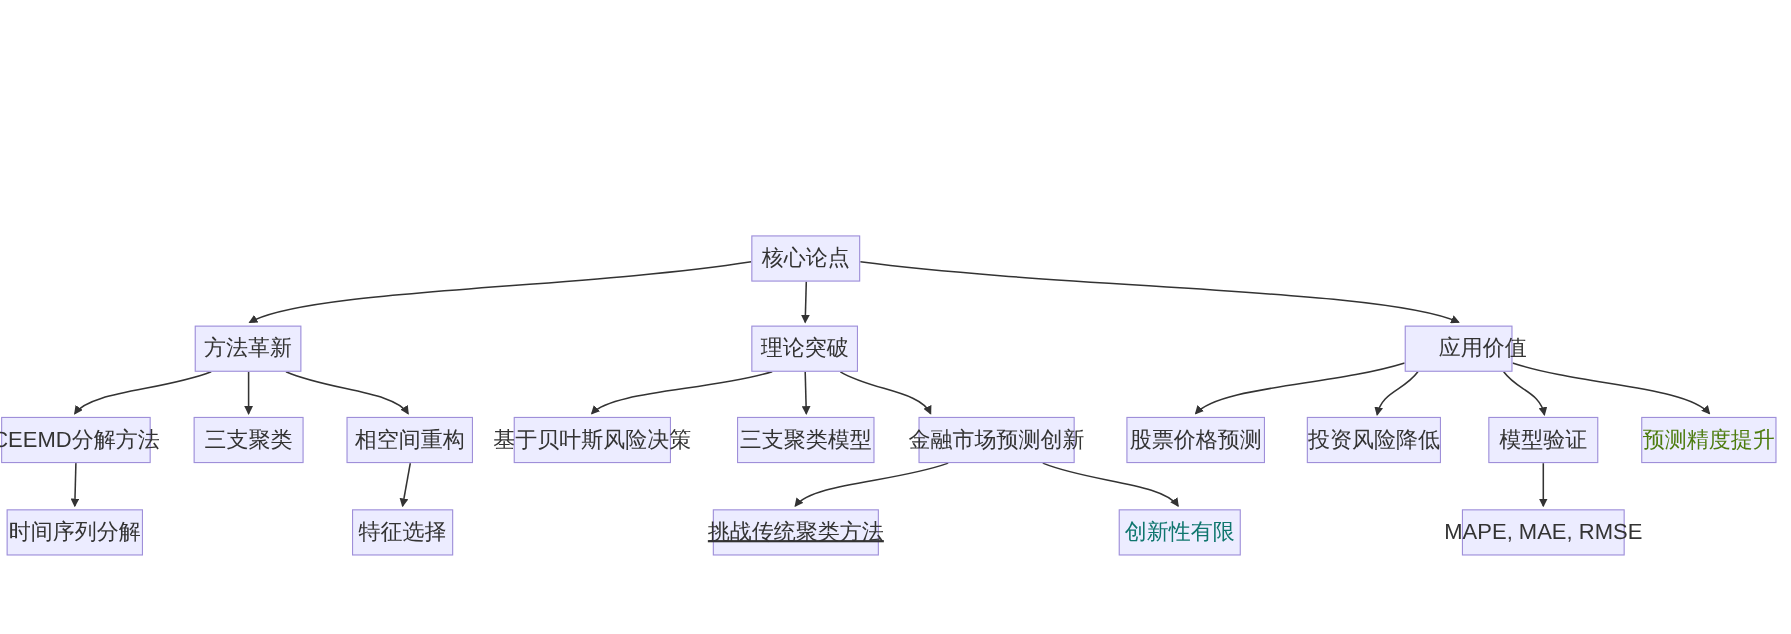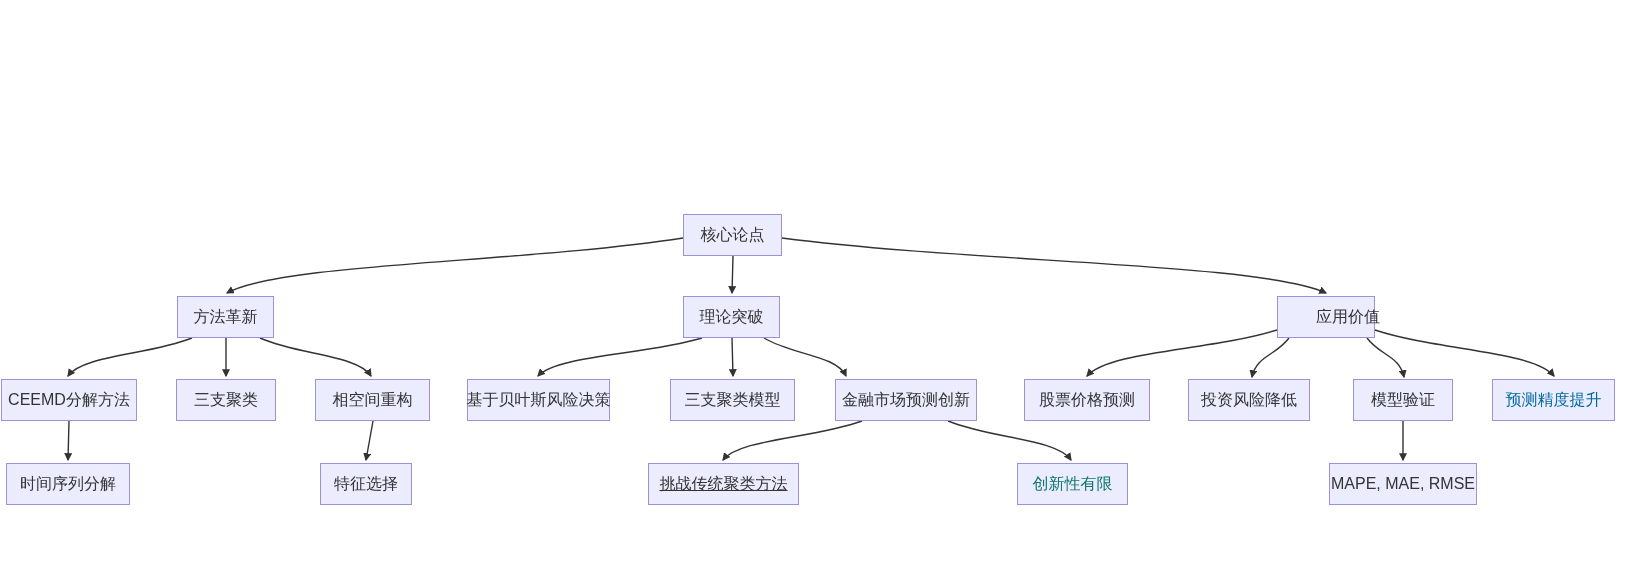--- a/index.html
+++ b/index.html
@@ -29,21 +29,21 @@
   }
   .node {
     position: absolute;
     box-sizing: border-box;
     display: flex;
     align-items: center;
     justify-content: center;
     background: #ECECFF;
     border: 1px solid #9f8fd9;
     color: #333333;
-    font-size: 16px;
+    font-size: 20px;
     line-height: 1;
     white-space: nowrap;
     text-align: center;
   }
   .edge {
     fill: none;
     stroke: #333333;
     stroke-width: 1.4;
   }
 </style>
@@ -109,21 +109,21 @@
       </div>
       <div class="node" style="left: 1024px; top: 379px; width: 126px; height: 42px; background: rgb(236, 236, 255); border-color: rgb(159, 143, 217); color: rgb(51, 51, 51);">
         <span>股票价格预测</span>
       </div>
       <div class="node" style="left: 1188px; top: 379px; width: 122px; height: 42px; background: rgb(236, 236, 255); border-color: rgb(159, 143, 217); color: rgb(51, 51, 51);">
         <span>投资风险降低</span>
       </div>
       <div class="node" style="left: 1353px; top: 379px; width: 100px; height: 42px; background: rgb(236, 236, 255); border-color: rgb(159, 143, 217); color: rgb(51, 51, 51);">
         <span>模型验证</span>
       </div>
-      <div class="node" style="left: 1492px; top: 379px; width: 123px; height: 42px; background: rgb(236, 236, 255); border-color: rgb(159, 143, 217); color: #0369a1;">
+      <div class="node" style="left: 1492px; top: 379px; width: 123px; height: 42px; background: rgb(236, 236, 255); border-color: rgb(159, 143, 217); color: #4d7c0f;">
         <span>预测精度提升</span>
       </div>
       <div class="node" style="left: 6px; top: 463px; width: 124px; height: 42px; background: rgb(236, 236, 255); border-color: rgb(159, 143, 217); color: rgb(51, 51, 51);">
         <span>时间序列分解</span>
       </div>
       <div class="node" style="left: 320px; top: 463px; width: 92px; height: 42px; background: rgb(236, 236, 255); border-color: rgb(159, 143, 217); color: rgb(51, 51, 51);">
         <span>特征选择</span>
       </div>
       <div class="node" style="left: 648px; top: 463px; width: 151px; height: 42px; background: rgb(236, 236, 255); border-color: rgb(159, 143, 217); color: rgb(51, 51, 51); text-decoration: underline;">
         <span>挑战传统聚类方法</span>

